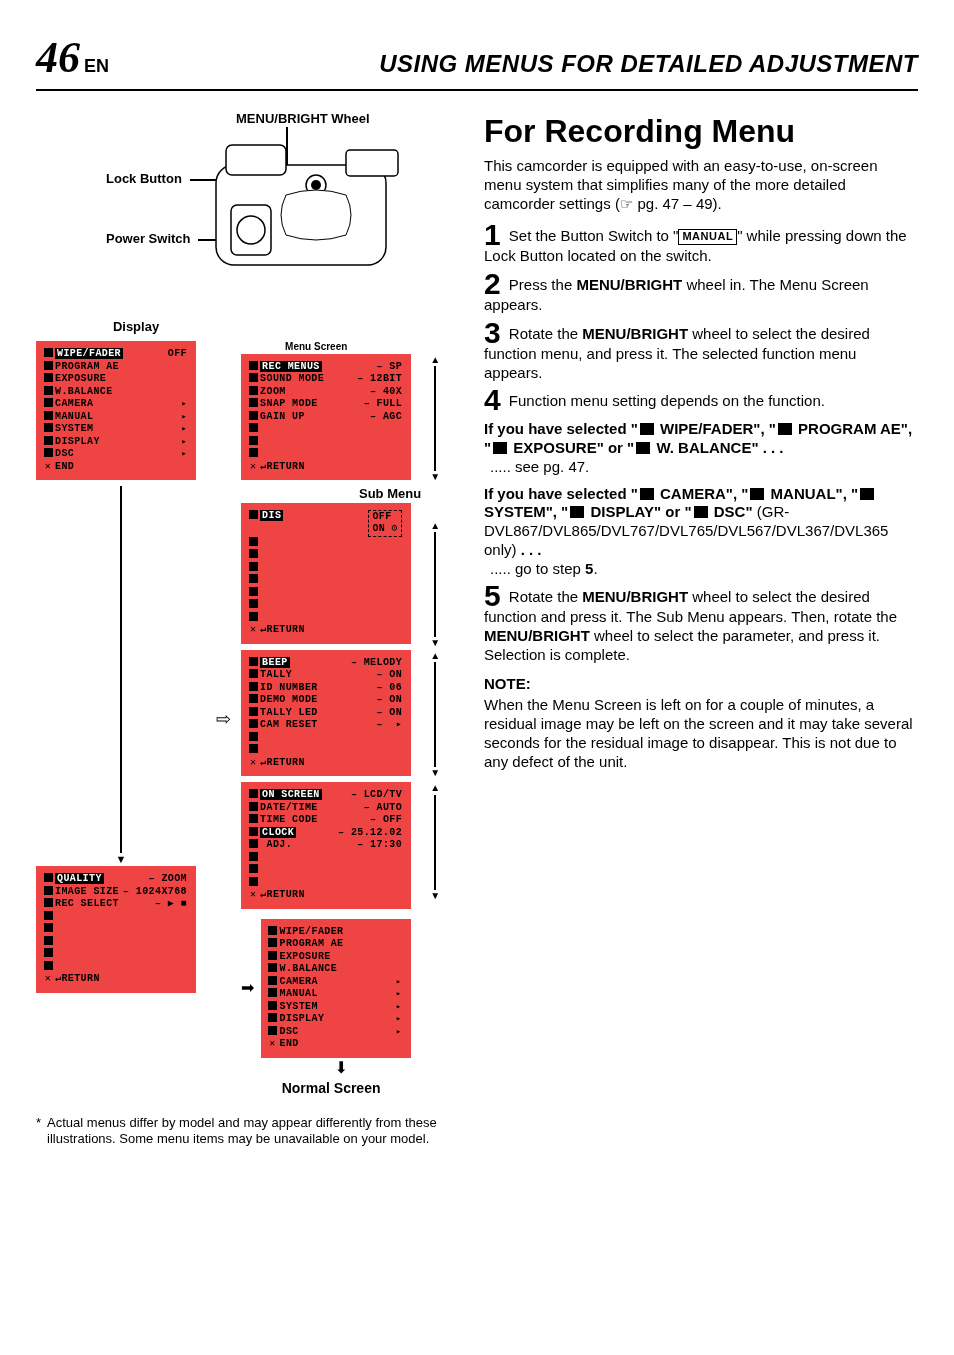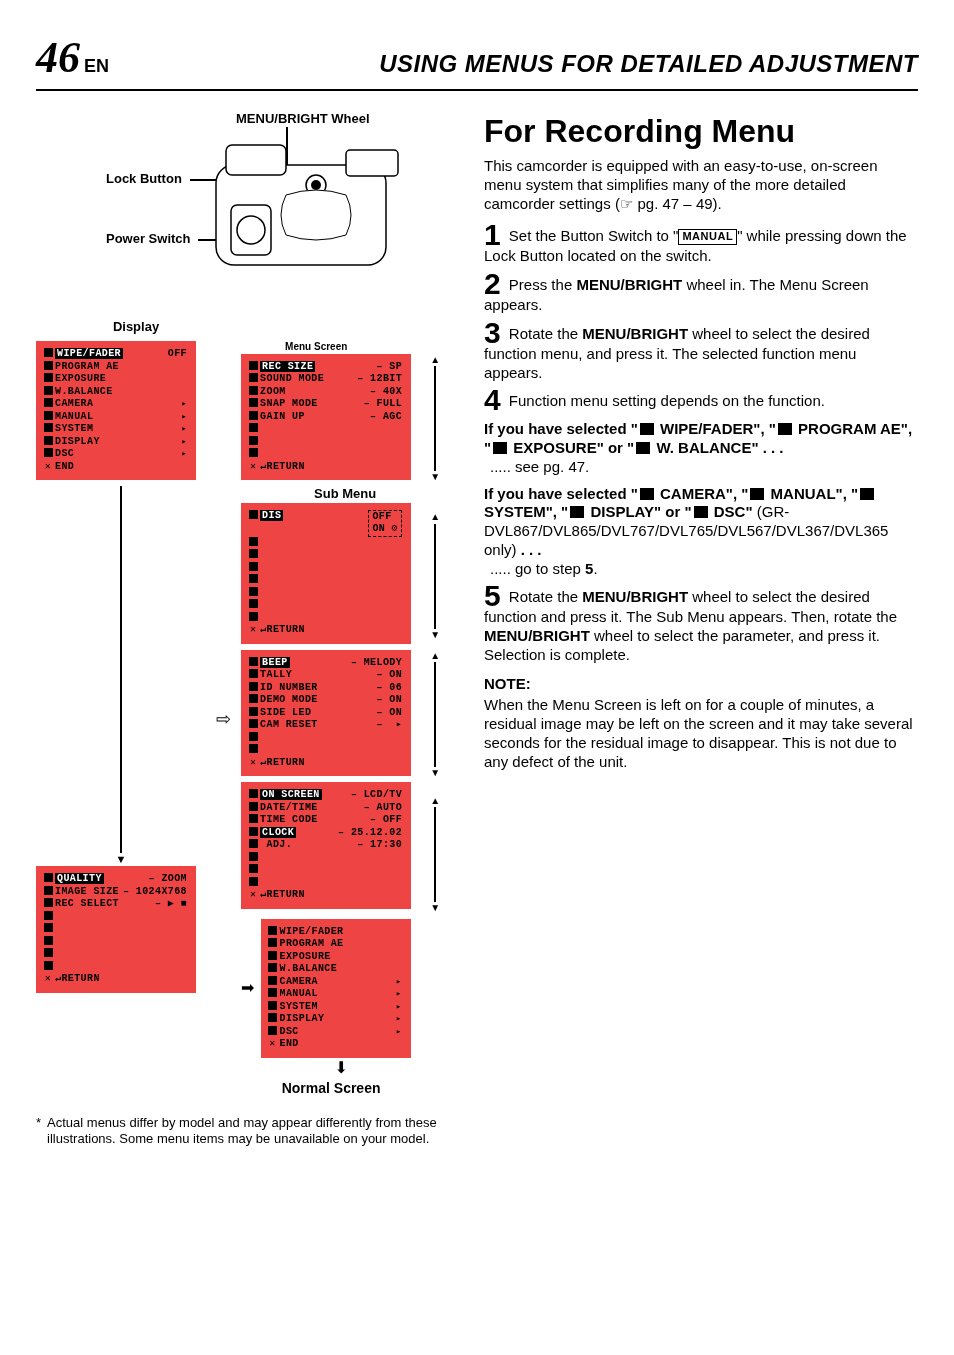--- a/index.html
+++ b/index.html
@@ -380,21 +380,21 @@
 
       <div style="align-self:center; font-size:18px;">⇨</div>
 
       <div class="col-b">
         <div class="menu-screen-label">Menu Screen</div>
         <div style="display:flex; align-items:flex-start;">
           <div class="osd-container" style="flex:1;">
             <div class="osd" id="osd-camera">
                 <div class="osd-row">
                   <span class="osd-ic"><span class="sq"></span></span>
-                  <span class="osd-label"><span class="hl">REC SIZE</span></span>
+                  <span class="osd-label"><span class="hl">REC MENUS</span></span>
                   <span class="osd-val">– SP</span>
                 </div>
                 <div class="osd-row">
                   <span class="osd-ic"><span class="sq"></span></span>
                   <span class="osd-label">SOUND MODE</span>
                   <span class="osd-val">– 12BIT</span>
                 </div>
                 <div class="osd-row">
                   <span class="osd-ic"><span class="sq"></span></span>
                   <span class="osd-label">ZOOM</span>
@@ -428,23 +428,23 @@
                 </div>
               </div>
           </div>
           <div class="vertical-line" style="height:130px;">
             <span style="font-size:10px;">▲</span>
             <div class="vline"></div>
             <span style="font-size:10px;">▼</span>
           </div>
         </div>
 
-        <div class="sub-menu-label" style="text-align:center; margin-right:20px;">Sub Menu</div>
-
-        <div style="display:flex; align-items:center;">
+        <div class="sub-menu-label" style="text-align:right; margin-right:20px;">Sub Menu</div>
+
+        <div style="display:flex; align-items:flex-end;">
           <div class="osd-container" style="flex:1;">
             <div class="osd" id="osd-dis">
                 <div class="osd-row">
                   <span class="osd-ic"><span class="sq"></span></span>
                   <span class="osd-label"><span class="hl">DIS</span></span>
                   <span class="osd-val"><span class="dashed-box">OFF<br>ON ⚙</span></span>
                 </div>
                 <div class="osd-row">
                   <span class="osd-ic"><span class="sq"></span></span>
                   <span class="osd-label"></span>
@@ -504,21 +504,21 @@
                   <span class="osd-label">ID NUMBER</span>
                   <span class="osd-val">– 06</span>
                 </div>
                 <div class="osd-row">
                   <span class="osd-ic"><span class="sq"></span></span>
                   <span class="osd-label">DEMO MODE</span>
                   <span class="osd-val">– ON</span>
                 </div>
                 <div class="osd-row">
                   <span class="osd-ic"><span class="sq"></span></span>
-                  <span class="osd-label">SIDE LED</span>
+                  <span class="osd-label">TALLY LED</span>
                   <span class="osd-val">– ON</span>
                 </div>
                 <div class="osd-row">
                   <span class="osd-ic"><span class="sq"></span></span>
                   <span class="osd-label">CAM RESET</span>
                   <span class="osd-val">–  ▸</span>
                 </div>
                 <div class="osd-row">
                   <span class="osd-ic"><span class="sq"></span></span>
                   <span class="osd-label"></span>
@@ -533,21 +533,21 @@
                 </div>
               </div>
           </div>
           <div class="vertical-line" style="height:130px;">
             <span style="font-size:10px;">▲</span>
             <div class="vline"></div>
             <span style="font-size:10px;">▼</span>
           </div>
         </div>
 
-        <div style="display:flex; align-items:flex-end;">
+        <div style="display:flex; align-items:flex-start;">
           <div class="osd-container" style="flex:1;">
             <div class="osd" id="osd-display">
                 <div class="osd-row">
                   <span class="osd-ic"><span class="sq"></span></span>
                   <span class="osd-label"><span class="hl">ON SCREEN</span></span>
                   <span class="osd-val">– LCD/TV</span>
                 </div>
                 <div class="osd-row">
                   <span class="osd-ic"><span class="sq"></span></span>
                   <span class="osd-label">DATE/TIME</span>

